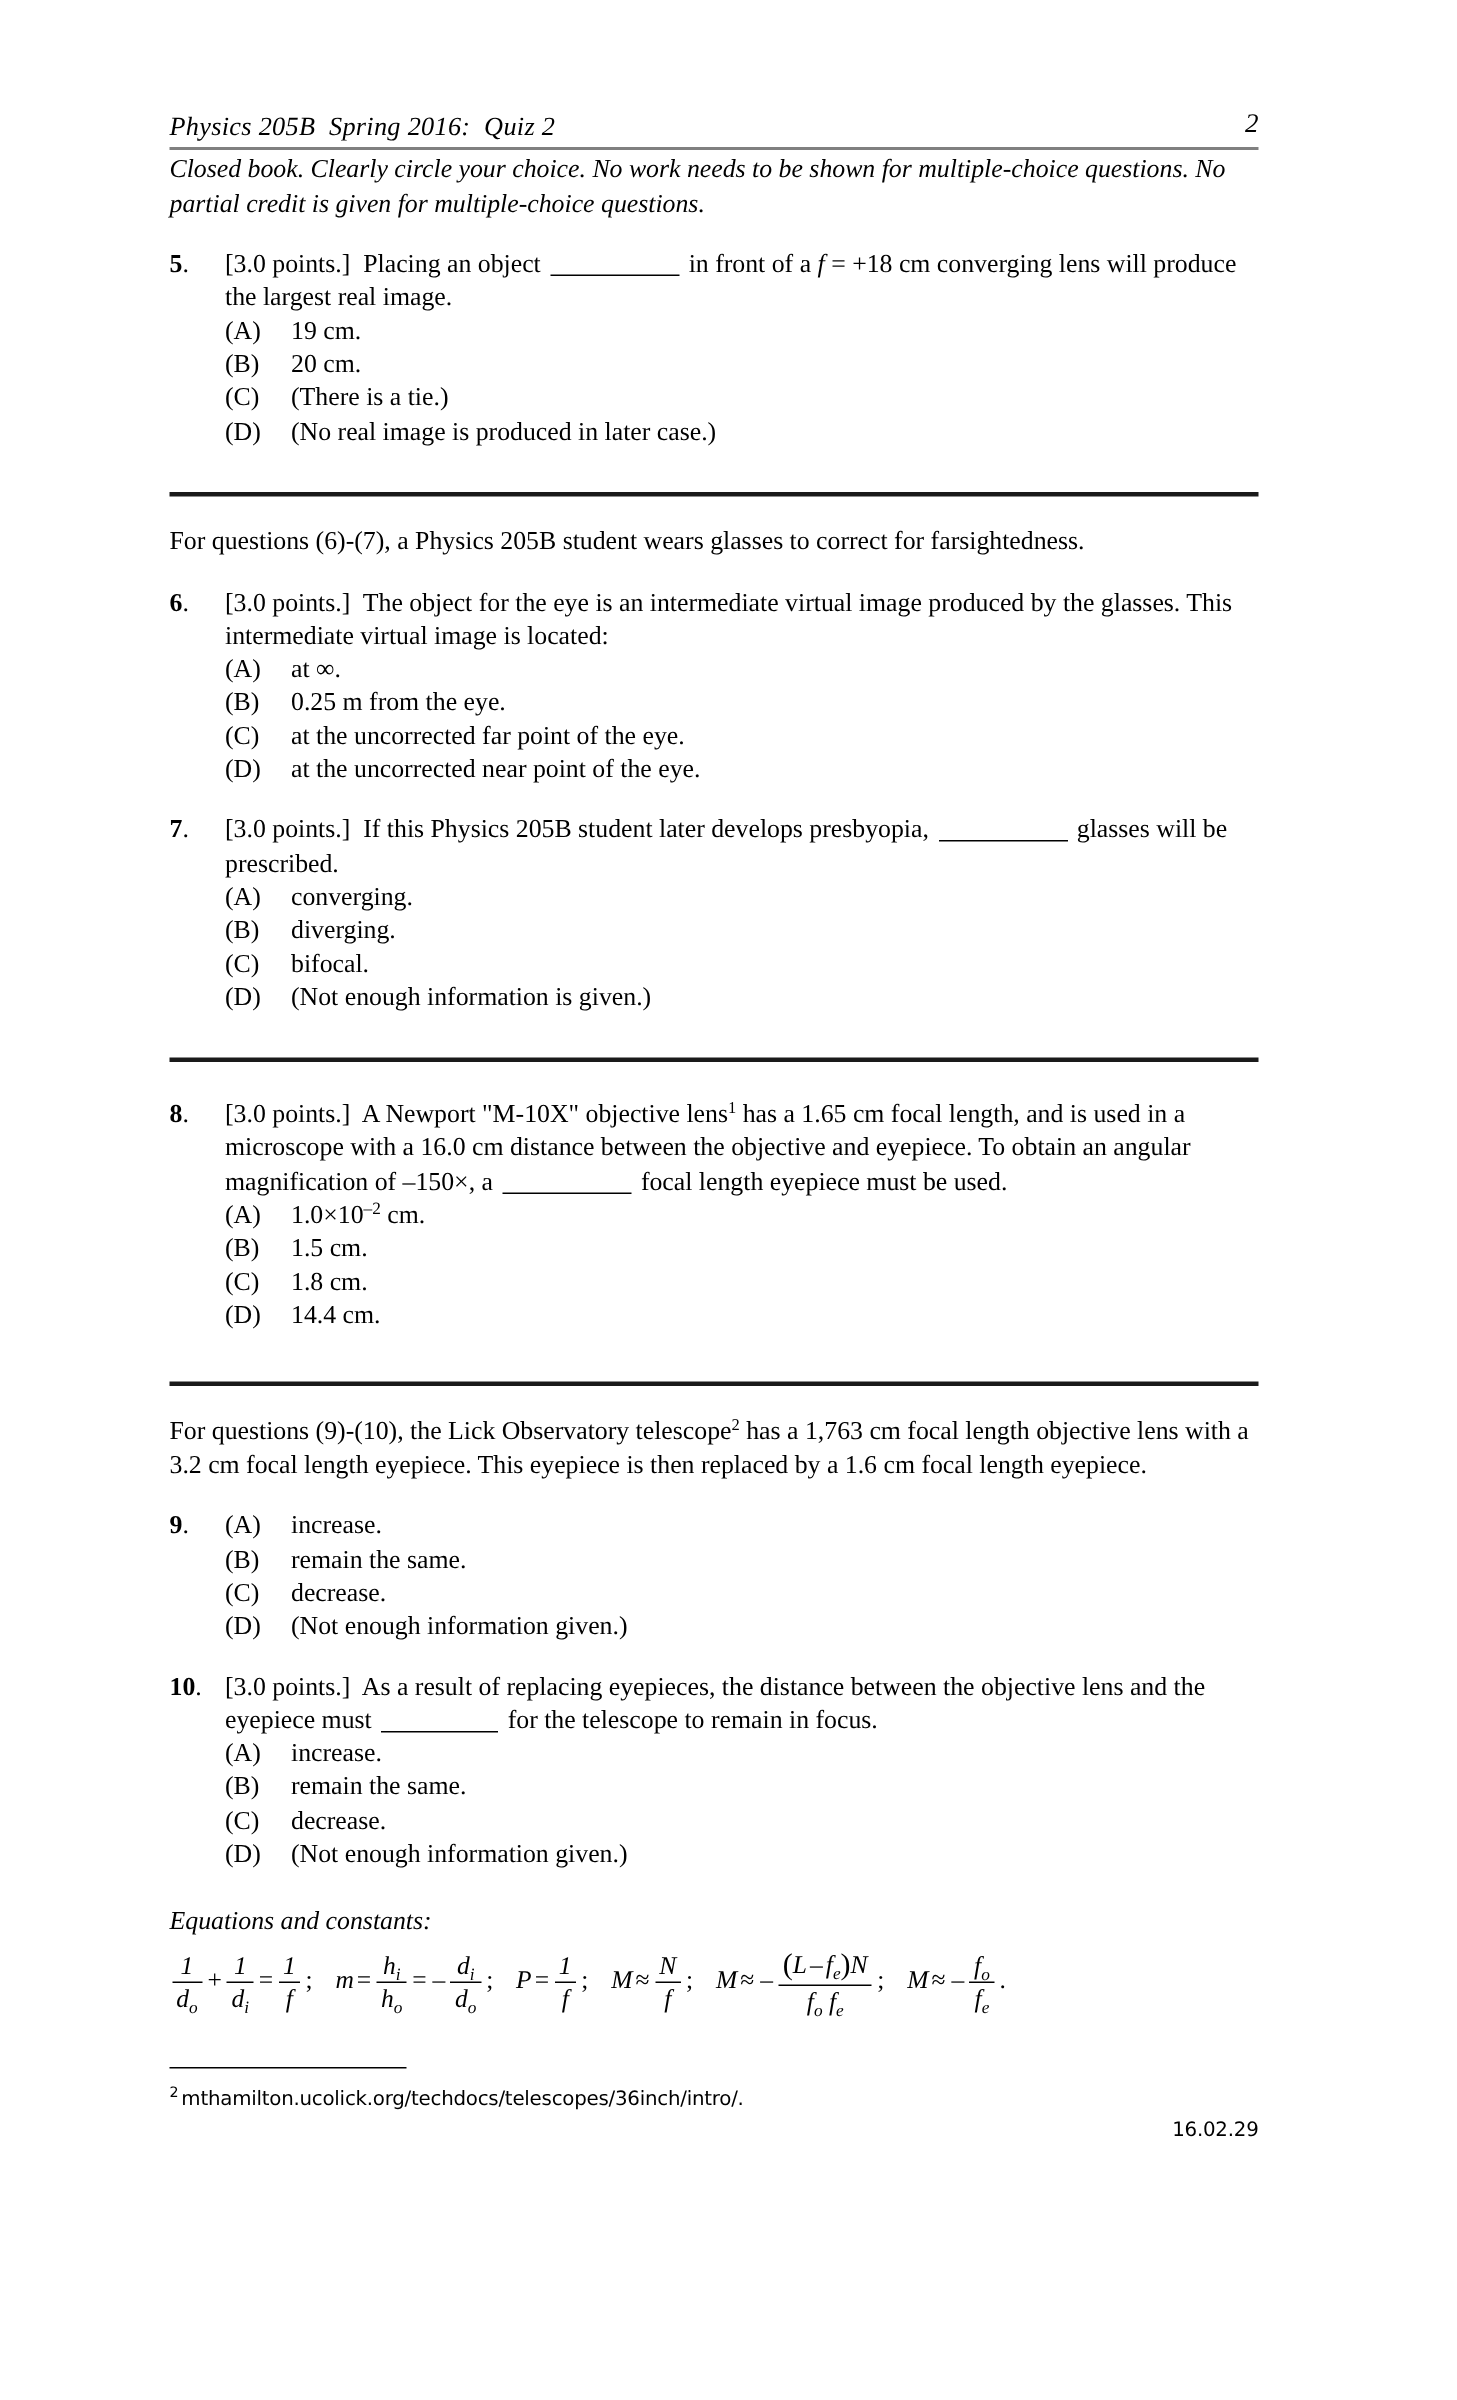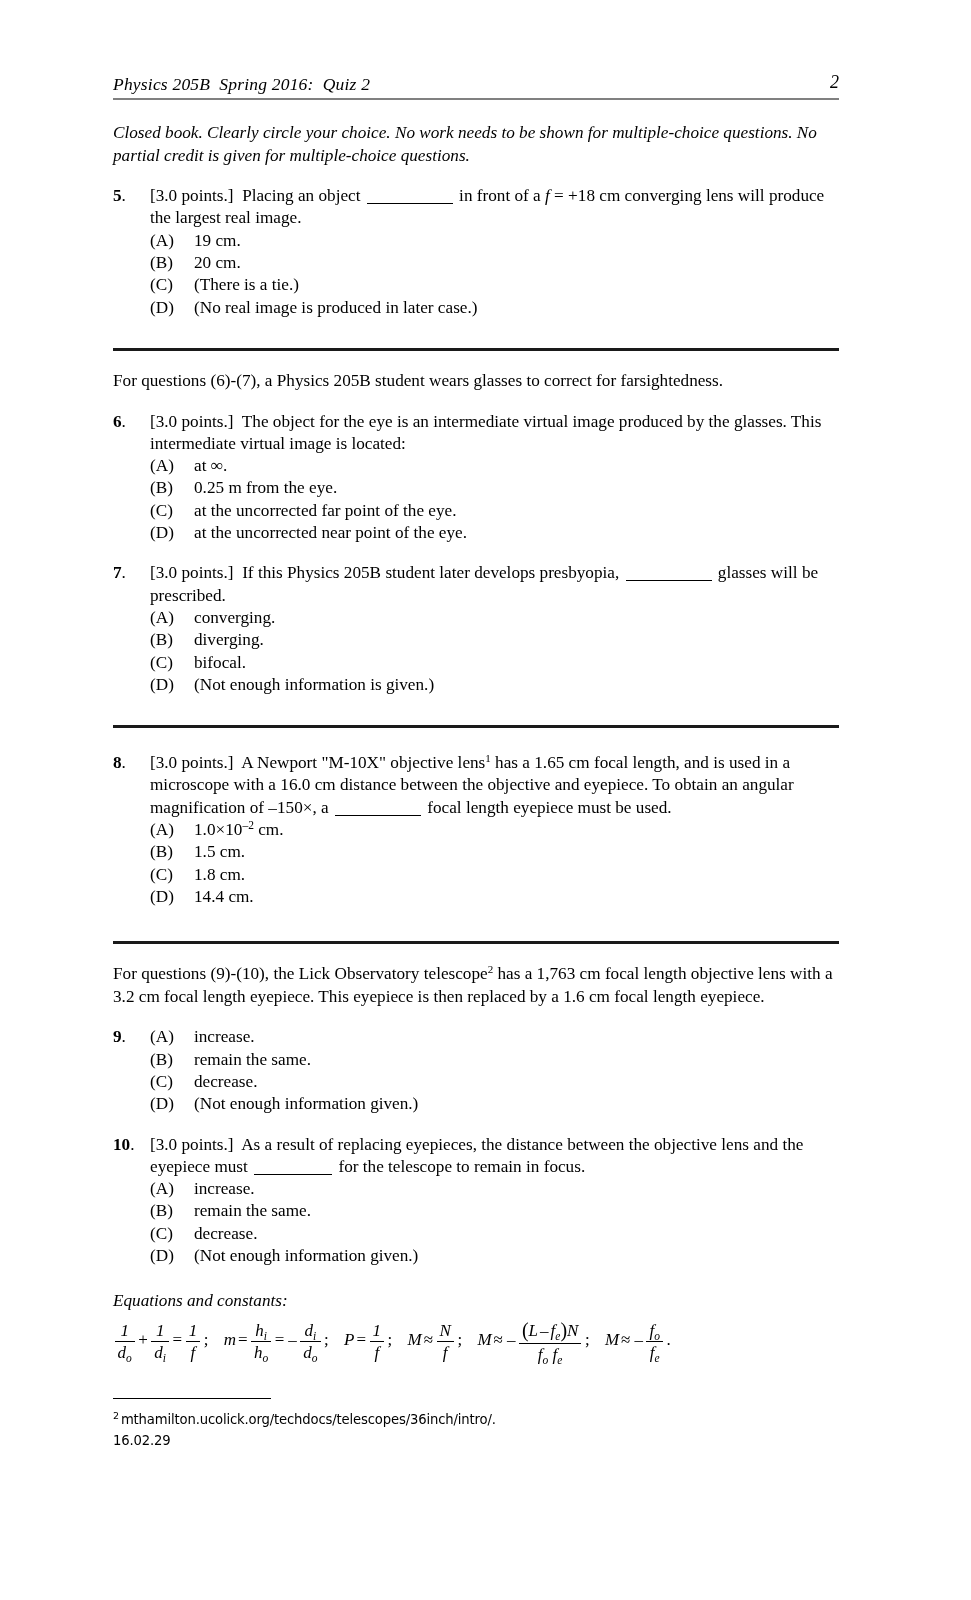--- a/index.html
+++ b/index.html
@@ -18,21 +18,21 @@
   .page {
     position: absolute;
     left: 113px;
     top: 0;
     width: 726px;
   }
 
   
   .header {
     position: relative;
-    padding-top: 74px;
+    padding-top: 54px;
     height: 30px;
   }
   .header-rule {
     position: absolute;
     left: 0;
     right: 0;
     top: 98px;
     height: 2px;
     background: #808080;
   }
@@ -192,20 +192,21 @@
     vertical-align: 5px;
     line-height: 0;
     padding-right: 2px;
   }
   .doc-date {
     font-family: "DejaVu Sans", "Liberation Sans", sans-serif;
     font-size: 13.2px;
     line-height: 19.5px;
     letter-spacing: -0.15px;
     margin-top: 1px;
+    text-align: right;
   }
 </style>
 </head>
 <body>
 
 <div class="page">
 
   <div class="header">
     <div class="header-title">Physics 205B  Spring 2016:  Quiz 2</div>
     <div class="header-page">2</div>

